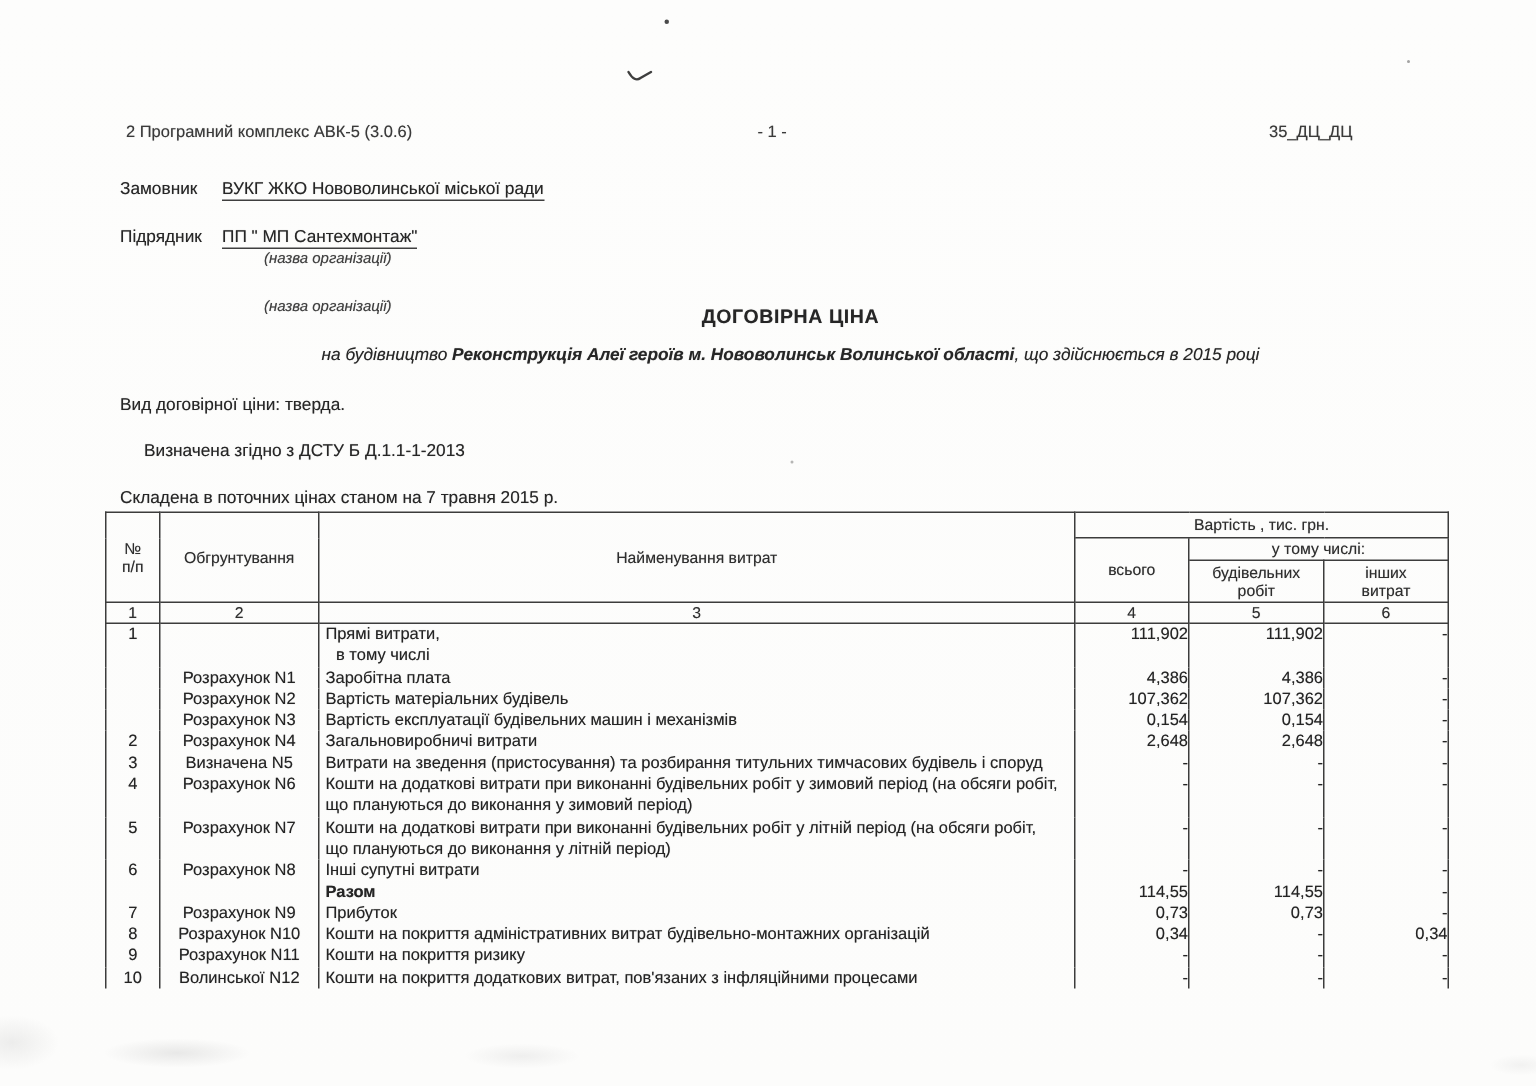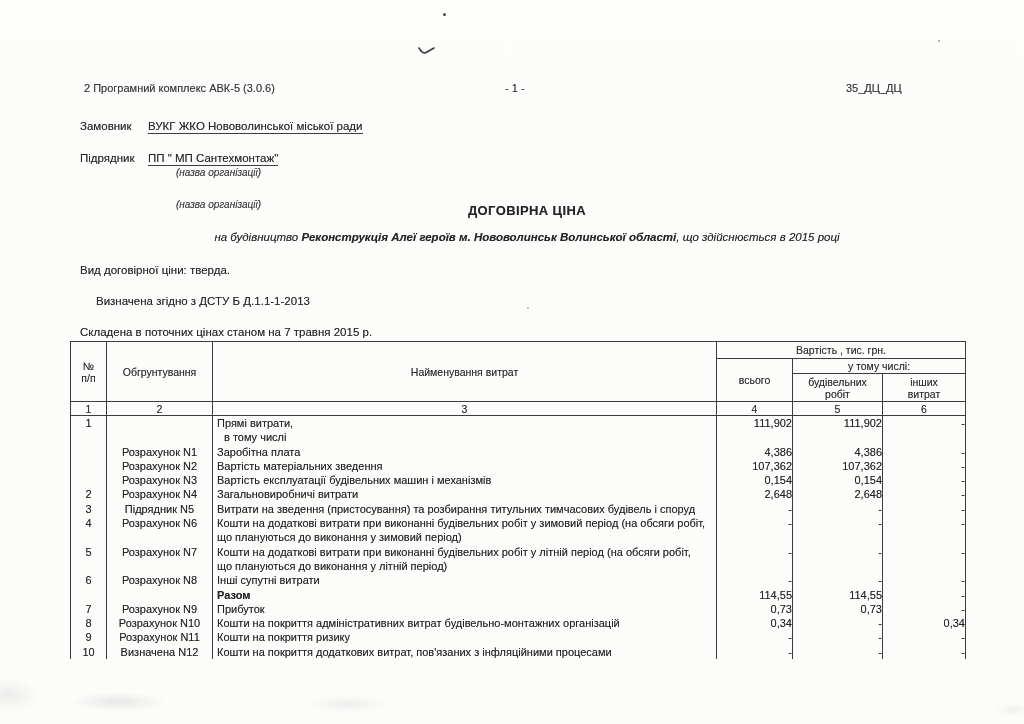--- a/index.html
+++ b/index.html
@@ -156,21 +156,21 @@
               <div>Заробітна плата</div>
             </td>
             <td class="c-val">4,386</td>
             <td class="c-val">4,386</td>
             <td class="c-val">-</td>
           </tr>
           <tr>
             <td class="c-num"></td>
             <td class="c-basis">Розрахунок N2</td>
             <td class="c-name">
-              <div>Вартість матеріальних зведення</div>
+              <div>Вартість матеріальних будівель</div>
             </td>
             <td class="c-val">107,362</td>
             <td class="c-val">107,362</td>
             <td class="c-val">-</td>
           </tr>
           <tr>
             <td class="c-num"></td>
             <td class="c-basis">Розрахунок N3</td>
             <td class="c-name">
               <div>Вартість експлуатації будівельних машин і механізмів</div>
@@ -184,21 +184,21 @@
             <td class="c-basis">Розрахунок N4</td>
             <td class="c-name">
               <div>Загальновиробничі витрати</div>
             </td>
             <td class="c-val">2,648</td>
             <td class="c-val">2,648</td>
             <td class="c-val">-</td>
           </tr>
           <tr>
             <td class="c-num">3</td>
-            <td class="c-basis">Підрядник N5</td>
+            <td class="c-basis">Визначена N5</td>
             <td class="c-name">
               <div>Витрати на зведення (пристосування) та розбирання титульних тимчасових будівель і споруд</div>
             </td>
             <td class="c-val">-</td>
             <td class="c-val">-</td>
             <td class="c-val">-</td>
           </tr>
           <tr>
             <td class="c-num">4</td>
             <td class="c-basis">Розрахунок N6</td>
@@ -264,21 +264,21 @@
             <td class="c-basis">Розрахунок N11</td>
             <td class="c-name">
               <div>Кошти на покриття ризику</div>
             </td>
             <td class="c-val">-</td>
             <td class="c-val">-</td>
             <td class="c-val">-</td>
           </tr>
           <tr>
             <td class="c-num">10</td>
-            <td class="c-basis">Визначена N12</td>
+            <td class="c-basis">Волинської N12</td>
             <td class="c-name">
               <div>Кошти на покриття додаткових витрат, пов'язаних з інфляційними процесами</div>
             </td>
             <td class="c-val">-</td>
             <td class="c-val">-</td>
             <td class="c-val">-</td>
           </tr>
         </tbody>
     </table>
   </div>

